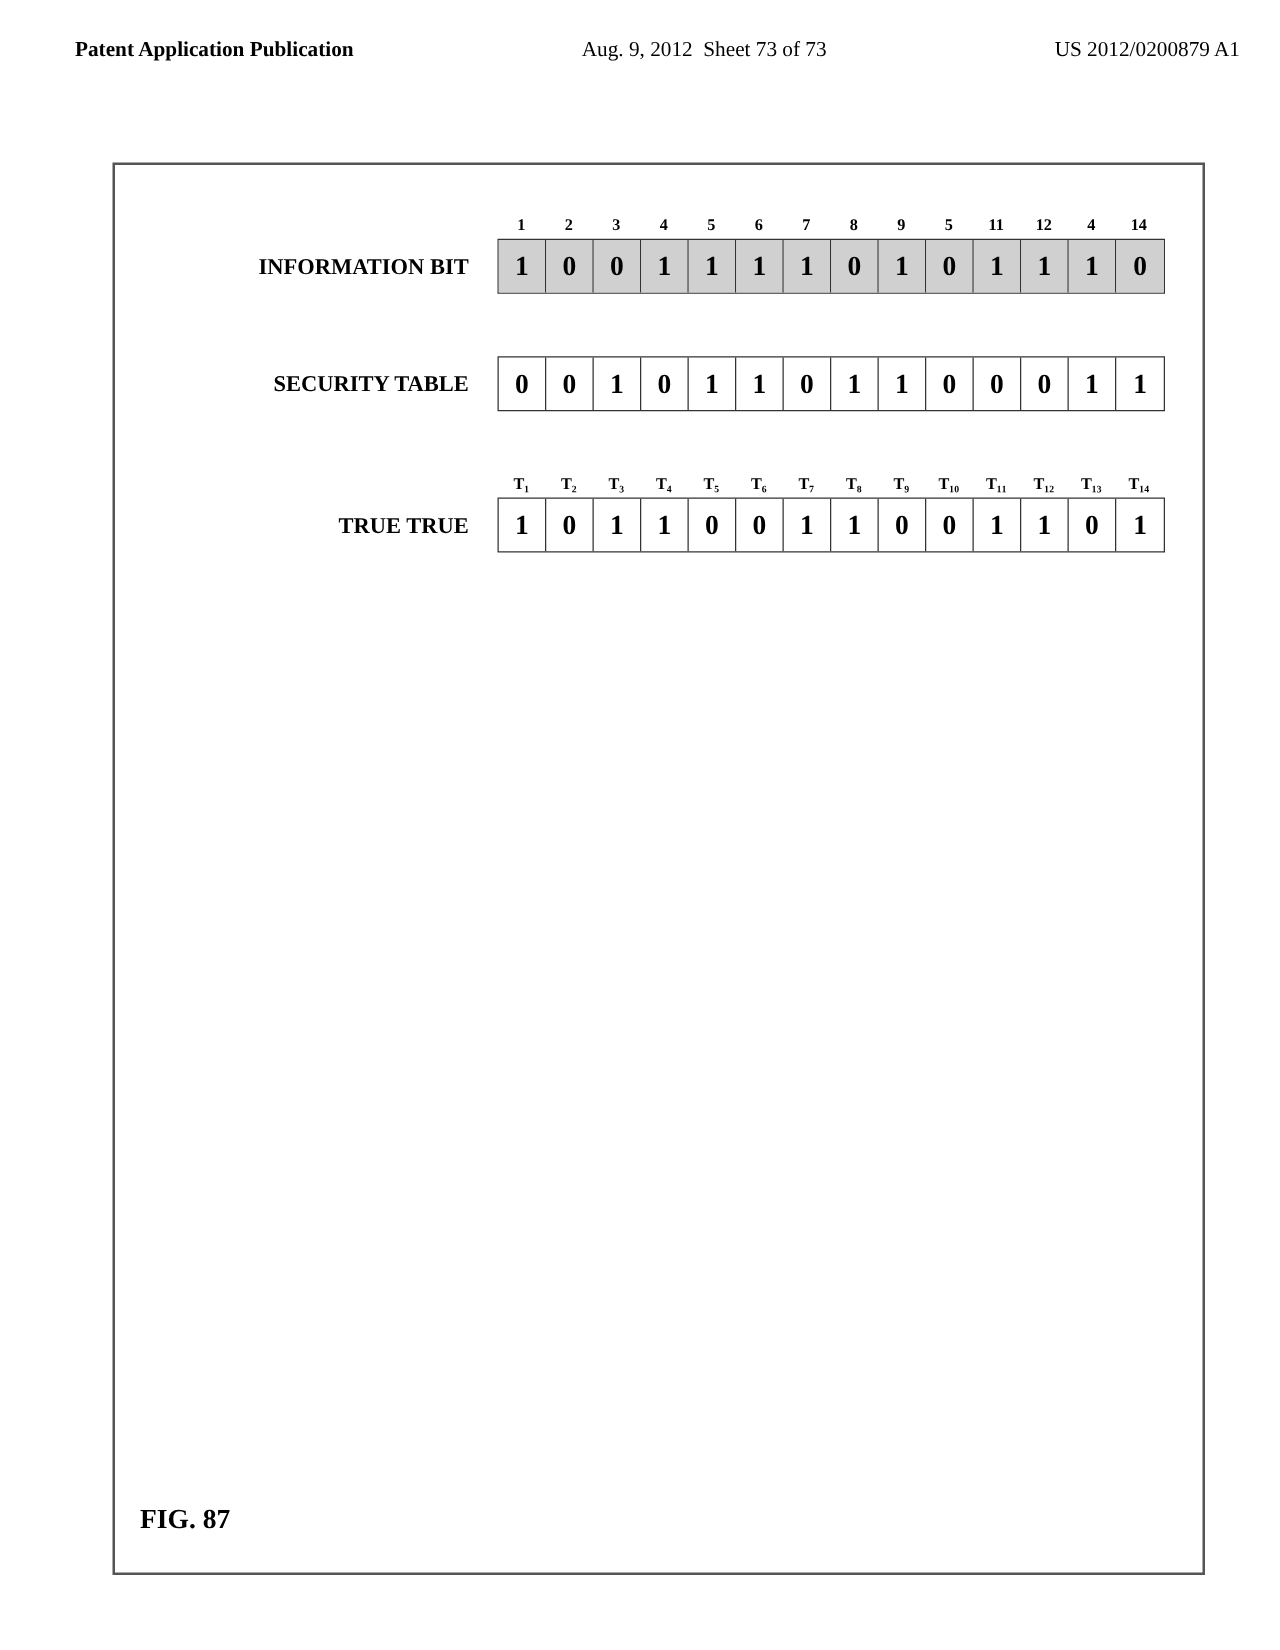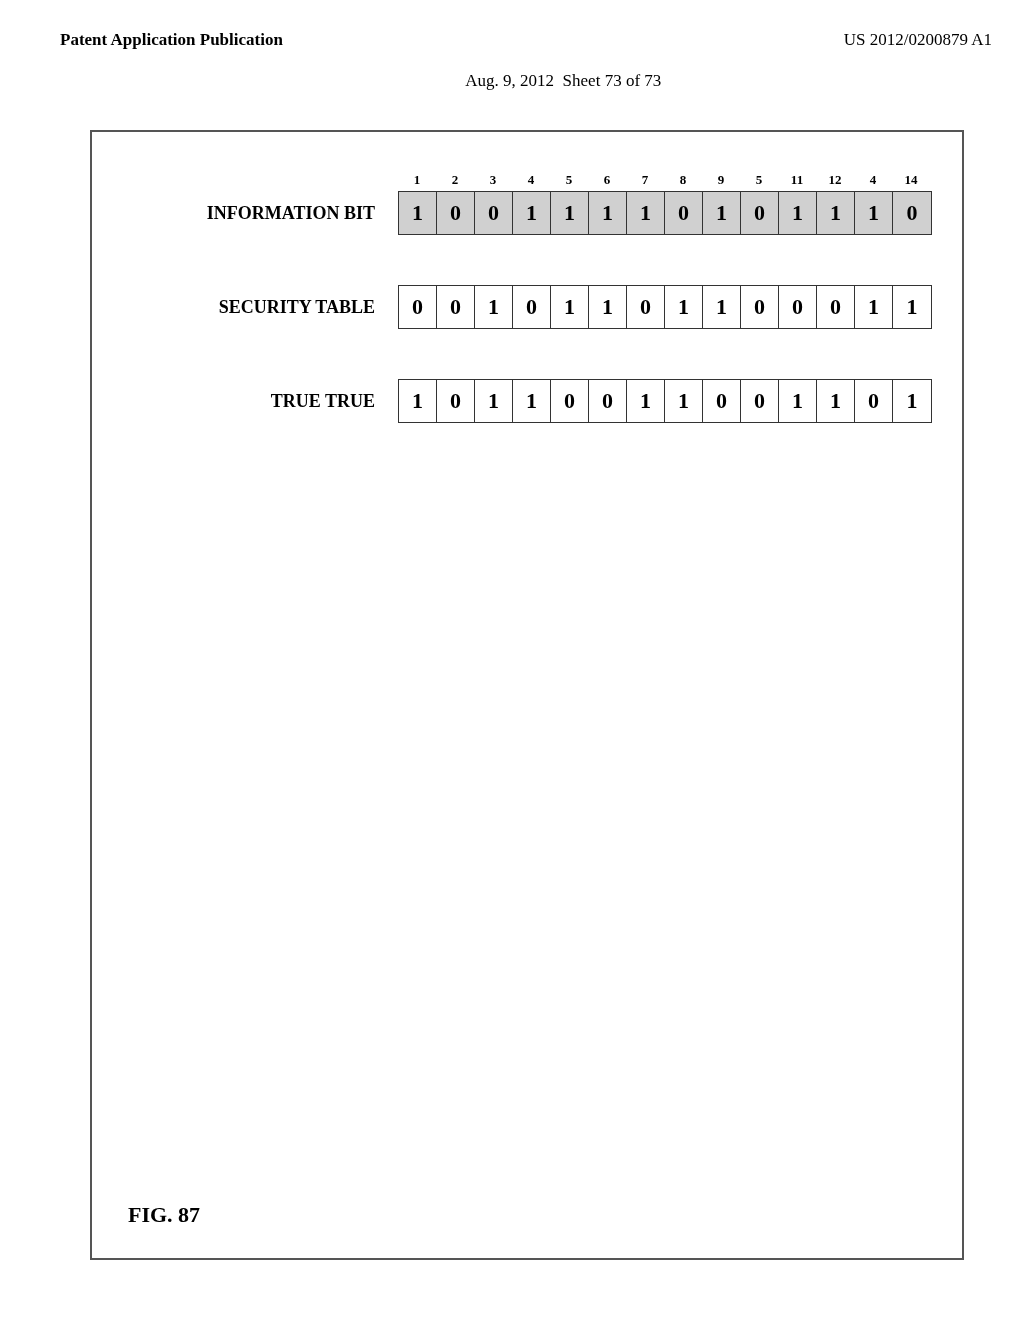--- a/index.html
+++ b/index.html
@@ -21,42 +21,41 @@
     }
     .header-left {
       font-size: 17px;
       font-weight: bold;
       line-height: 1.4;
     }
     .header-center {
       font-size: 17px;
       line-height: 1.4;
       text-align: center;
-      margin-top: 41px;
     }
     .header-right {
       font-size: 17px;
       line-height: 1.4;
       text-align: left;
     }
 
     
     .figure-area {
       position: absolute;
       top: 130px;
       left: 90px;
       right: 60px;
       bottom: 60px;
       border: 2px solid #555;
       padding: 30px 20px 20px 20px;
     }
 
     .fig-label {
       position: absolute;
-      left: 36px;
+      left: 20px;
       bottom: 30px;
       font-size: 22px;
       font-weight: bold;
     }
 
     
     .tables-container {
       display: flex;
       flex-direction: column;
       align-items: flex-end;
@@ -198,20 +197,36 @@
             <div class="bit-cell">0</div>
             <div class="bit-cell">0</div>
             <div class="bit-cell">1</div>
             <div class="bit-cell">1</div>
           </div>
         </div>
       </div>
       <div class="table-row-group">
         <div class="row-label">TRUE TRUE</div>
         <div class="bit-table">
+          <div class="bit-header-row">
+            <div class="bit-header-cell">T₁</div>
+            <div class="bit-header-cell">T₂</div>
+            <div class="bit-header-cell">T₃</div>
+            <div class="bit-header-cell">T₄</div>
+            <div class="bit-header-cell">T₅</div>
+            <div class="bit-header-cell">T₆</div>
+            <div class="bit-header-cell">T₇</div>
+            <div class="bit-header-cell">T₈</div>
+            <div class="bit-header-cell">T₉</div>
+            <div class="bit-header-cell">T₁₀</div>
+            <div class="bit-header-cell">T₁₁</div>
+            <div class="bit-header-cell">T₁₂</div>
+            <div class="bit-header-cell">T₁₃</div>
+            <div class="bit-header-cell">T₁₄</div>
+          </div>
           <div class="bit-data-row">
             <div class="bit-cell">1</div>
             <div class="bit-cell">0</div>
             <div class="bit-cell">1</div>
             <div class="bit-cell">1</div>
             <div class="bit-cell">0</div>
             <div class="bit-cell">0</div>
             <div class="bit-cell">1</div>
             <div class="bit-cell">1</div>
             <div class="bit-cell">0</div>

